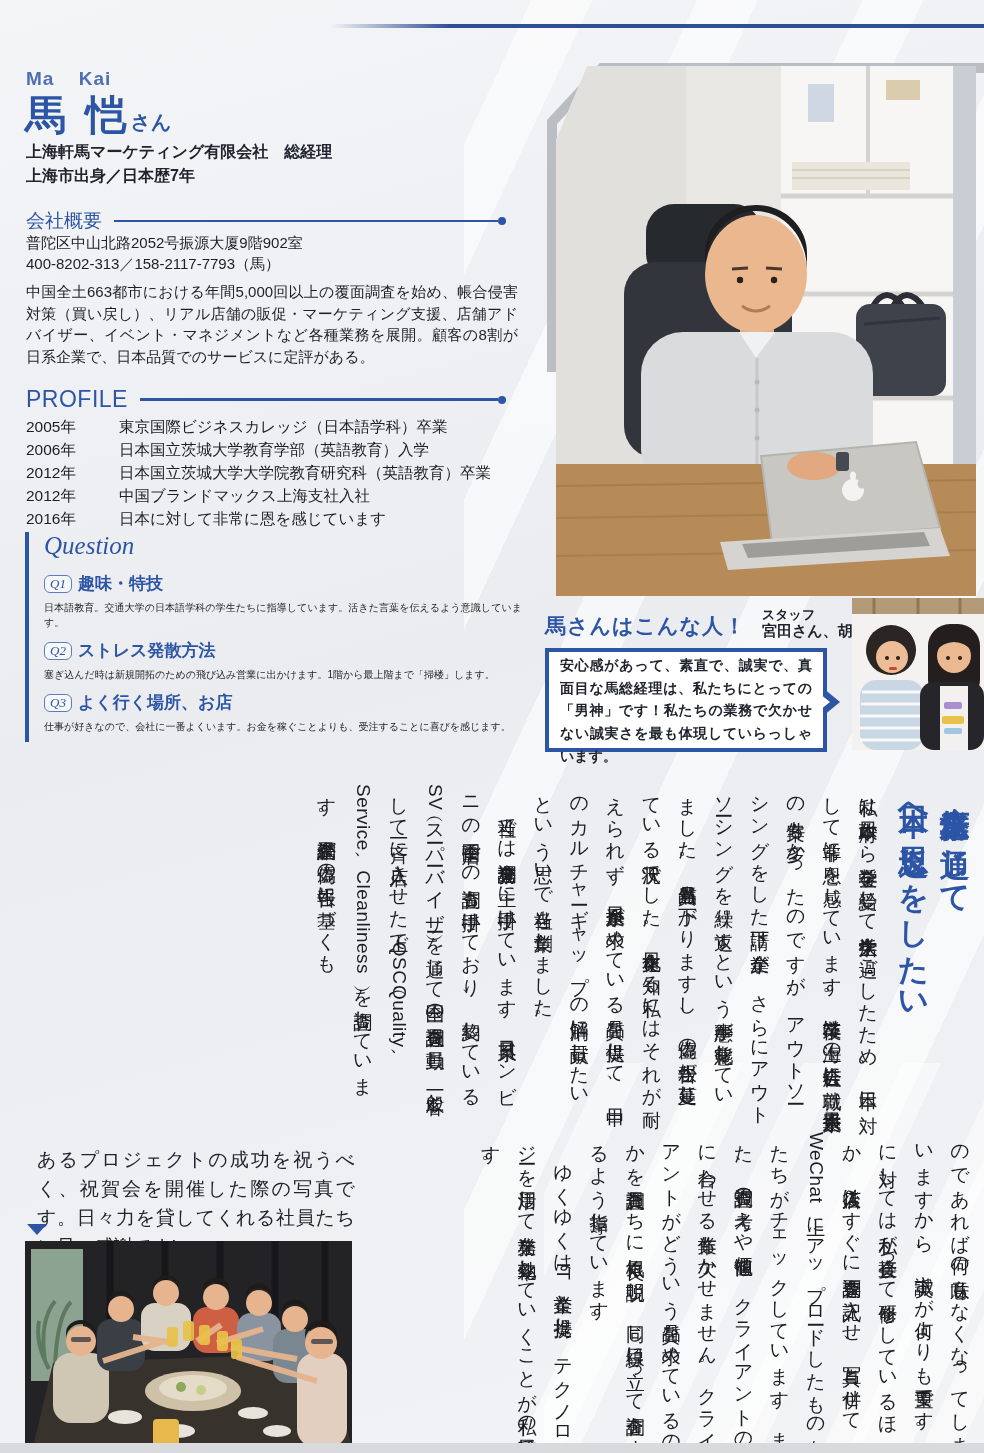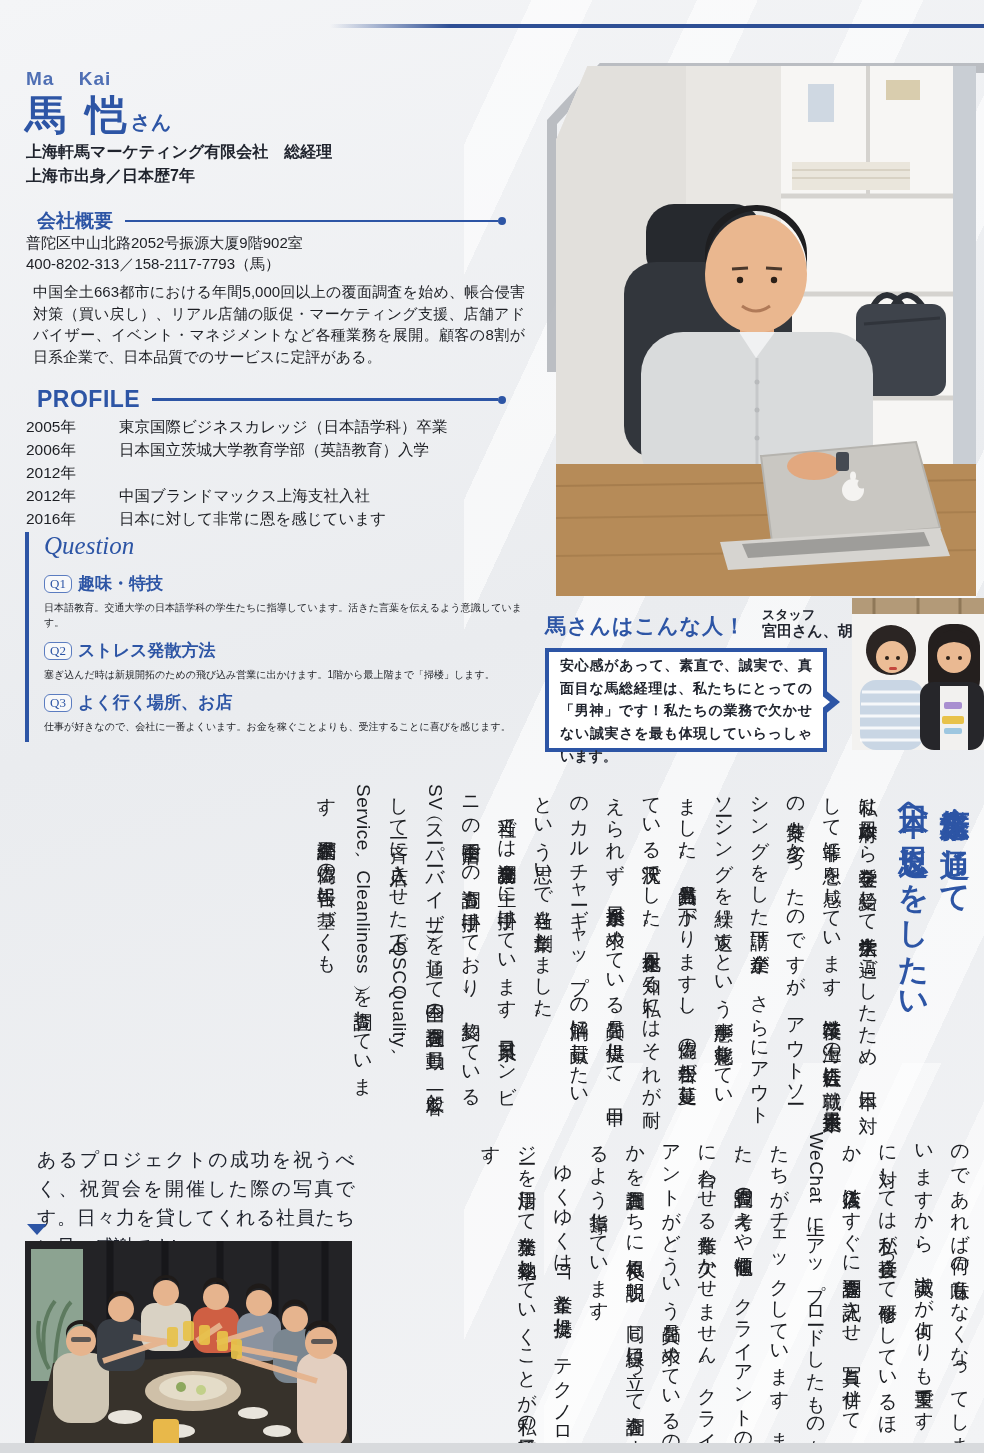--- a/index.html
+++ b/index.html
@@ -31,46 +31,46 @@
   }
   
   .romaji{left:26px;top:68px;font-size:19px;font-weight:bold;color:#4f6fb4;word-spacing:18px;letter-spacing:1px;}
   .kanji-row{left:25px;top:88px;}
   .kanji{font-size:41px;font-weight:800;color:#2d55a5;letter-spacing:4px;}
   .kanji-suffix{font-size:20px;font-weight:800;color:#2d55a5;}
   .corp-title{left:26px;top:142px;font-size:16px;font-weight:600;color:#20242e;font-family:Liberation Mono, monospace;}
   .origin{left:26px;top:166px;font-size:16px;font-weight:600;color:#20242e;}
   
   .sec-head{display:flex;align-items:center;width:480px;}
-  .sec-title{font-weight:700;color:#2d55a5;white-space:nowrap;margin-left:11px;}
+  .sec-title{font-weight:400;color:#2d55a5;white-space:nowrap;}
   .rule{flex:1;height:2.5px;background:#2d55a5;margin-left:12px;}
   .dot{width:8px;height:8px;border-radius:50%;background:#2d55a5;}
   .company-head{left:26px;top:208px;}
   .company-head .sec-title{font-size:19px;}
   .addr1{left:26px;top:234px;font-size:15px;}
   .addr2{left:26px;top:255px;font-size:15px;}
-  .company-desc{left:26px;top:281px;width:492px;font-size:15px;line-height:1.44;text-align:justify;margin-left:7px;}
+  .company-desc{left:26px;top:281px;width:492px;font-size:15px;line-height:1.44;text-align:justify;}
   .profile-head{left:26px;top:386px;}
   .profile-head .sec-title{font-size:23px;letter-spacing:.5px;}
   .profile-rows{left:26px;top:416px;font-size:15.5px;line-height:1.42;}
   .profile-row{display:flex;margin-bottom:1px;}
   .profile-year{width:62px;flex:0 0 62px;}
   .profile-text{margin-left:31px;text-align:center;}
   
   .question-block{
     left:25px;top:532px;width:505px;
     border-left:4px solid #2d55a5;padding-left:15px;box-sizing:border-box;
   }
   .q-heading{
     font-family:"Liberation Serif","DejaVu Serif",serif;font-style:italic;
     font-size:25px;color:#2d55a5;margin:0 0 12px 0;
   }
   .q-item-head{display:flex;align-items:center;margin-top:9px;}
   .q-badge{
-    font-family:"Liberation Serif","DejaVu Serif",serif;
+    font-family:"Liberation Serif","DejaVu Serif",serif;font-style:italic;
     font-size:13px;color:#2d55a5;border:1.5px solid #5b7cc0;border-radius:6px;
     padding:1px 5px 2px 5px;line-height:1;background:rgba(255,255,255,.6);
   }
   .q-title{font-size:17px;font-weight:800;color:#2d55a5;margin-left:6px;}
   .q-body{font-size:10px;line-height:1.5;margin:5px 0 8px 0;width:478px;text-align:justify;}
   
   .photo-frame-svg{left:538px;top:52px;width:446px;height:550px;}
   .main-photo{
     left:556px;top:66px;width:420px;height:530px;
     clip-path:polygon(0 14%,7.5% 0,100% 0,100% 100%,0 100%);
@@ -150,20 +150,21 @@
     <div class="profile-row">
       <span class="profile-year">2005年</span>
       <span class="profile-text">東京国際ビジネスカレッジ（日本語学科）卒業</span>
     </div>
     <div class="profile-row">
       <span class="profile-year">2006年</span>
       <span class="profile-text">日本国立茨城大学教育学部（英語教育）入学</span>
     </div>
     <div class="profile-row">
       <span class="profile-year">2012年</span>
+      <span class="profile-text">日本国立茨城大学大学院教育研究科（英語教育）卒業</span>
     </div>
     <div class="profile-row">
       <span class="profile-year">2012年</span>
       <span class="profile-text">中国ブランドマックス上海支社入社</span>
     </div>
     <div class="profile-row">
       <span class="profile-year">2016年</span>
       <span class="profile-text">日本に対して非常に恩を感じています</span>
     </div>
   </div>

